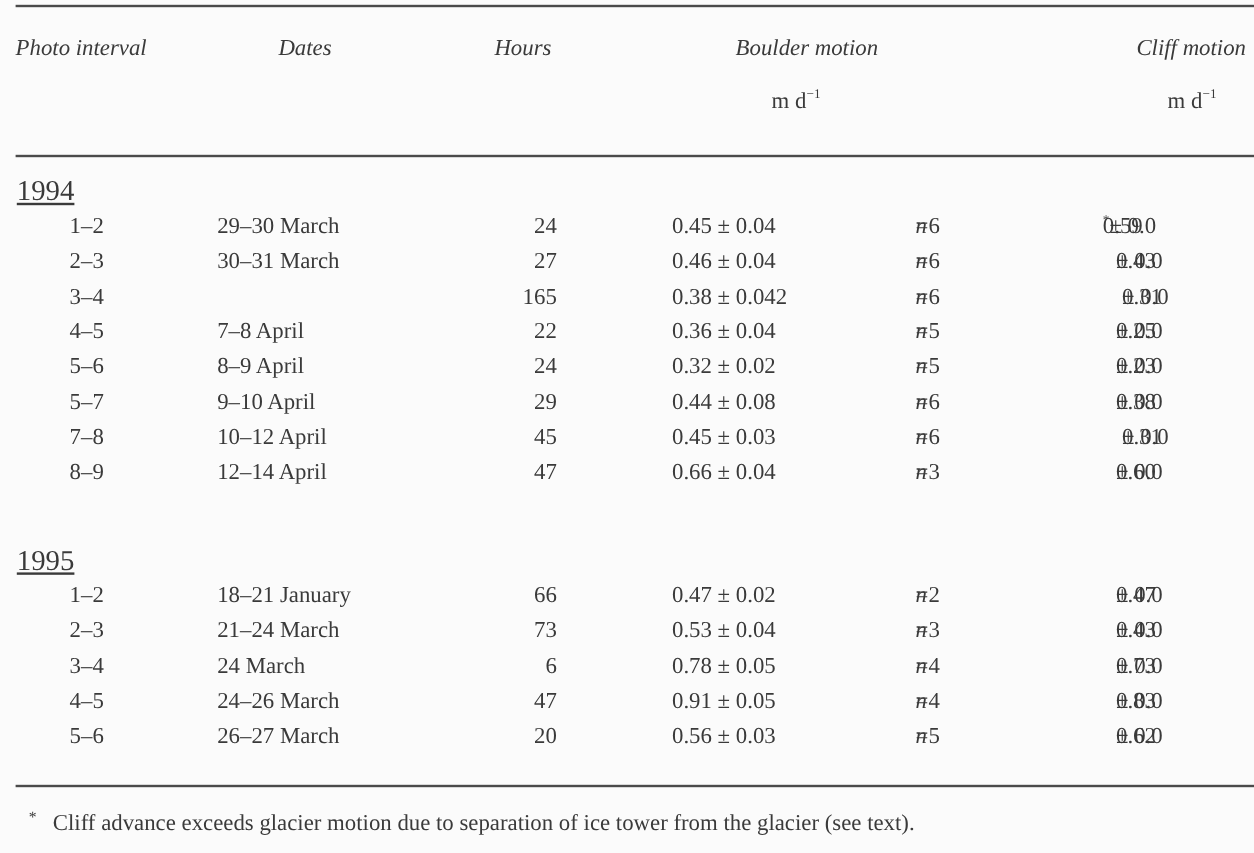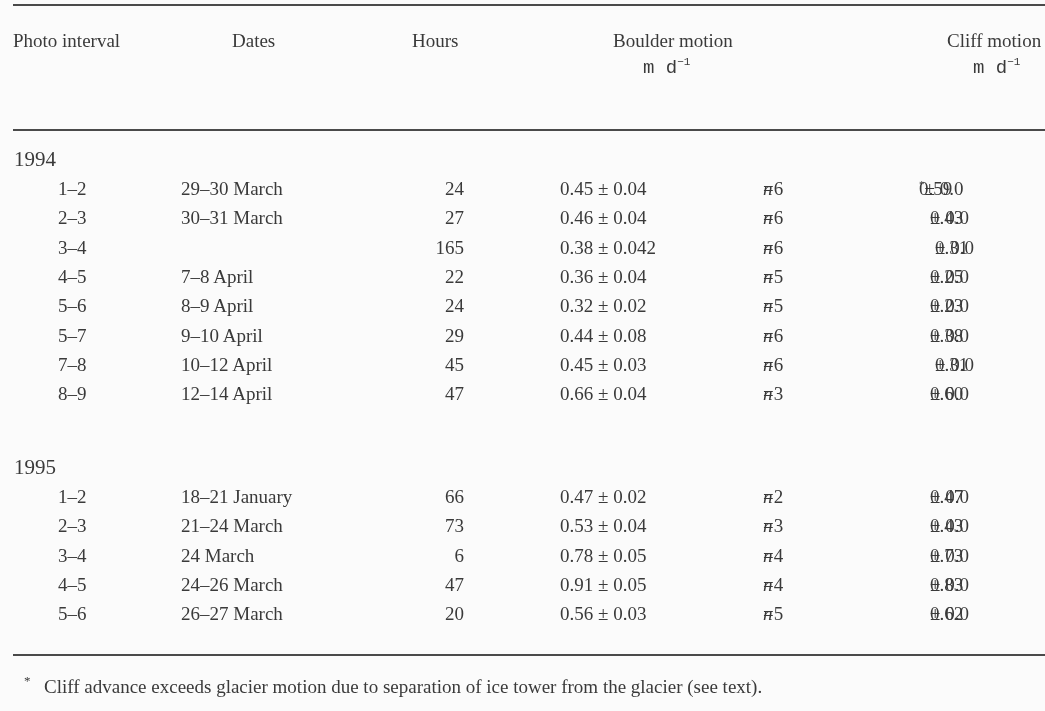--- a/index.html
+++ b/index.html
@@ -6,25 +6,25 @@
   body {
     width: 1045px; height: 711px; overflow: hidden; position: relative;
     font-family: "Liberation Serif", "DejaVu Serif", serif;
     color: #3a3a3a;
   }
   .rule { position: absolute; left: 13px; right: 0; height: 2px; background: #4a4a4a; }
   .rule.top { top: 4px; }
   .rule.mid { top: 129px; }
   .rule.bot { top: 654px; }
 
-  .hdr { position: absolute; font-size: 19px; top: 30px; white-space: nowrap; }
-  .unit { position: absolute; font-size: 19px; top: 56px; white-space: nowrap; font-family: Liberation Mono, monospace; }
+  .hdr { position: absolute; font-style: italic; font-size: 19px; top: 30px; white-space: nowrap; }
+  .unit { position: absolute; font-size: 19px; top: 73px; white-space: nowrap; }
   .unit sup { font-size: 11px; vertical-align: 8px; }
 
-  .year { position: absolute; left: 14px; font-size: 21px; }
+  .year { position: absolute; left: 14px; font-size: 24px; text-decoration: underline; }
   .row { position: absolute; left: 0; width: 1045px; height: 29px; font-size: 19px; }
   .row span { position: absolute; white-space: nowrap; top: 0; }
   .c-int { left: 58px; }
   .c-date { left: 181px; }
   .c-hrs { left: 412px; width: 52px; text-align: right; }
   .c-bm { left: 560px; }
   .c-n { left: 763px; font-style: italic; }
   .c-n .eq { font-style: normal; }
   .c-cm { left: 930px; width: 160px; text-align: left; }
   .c-cm sup { font-size: 11px; vertical-align: 8px; }

